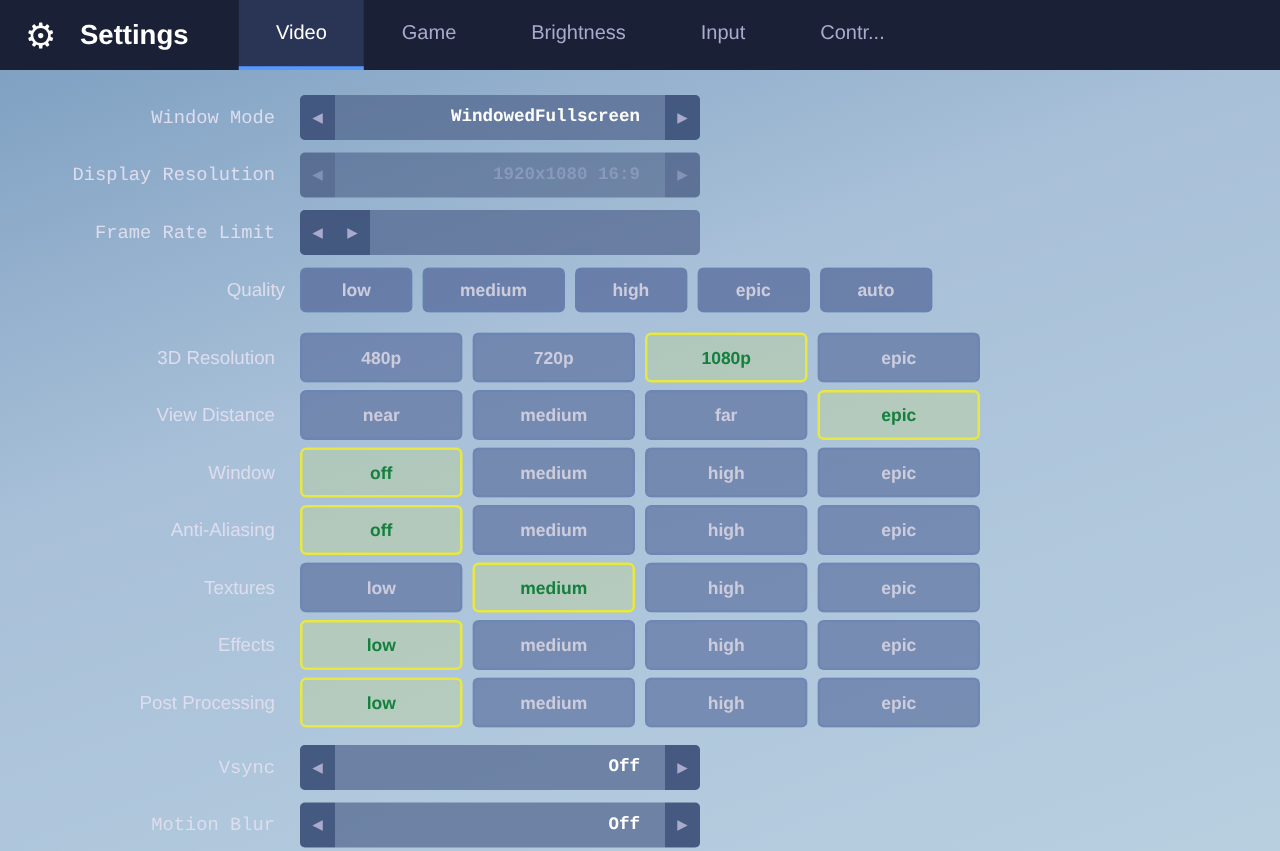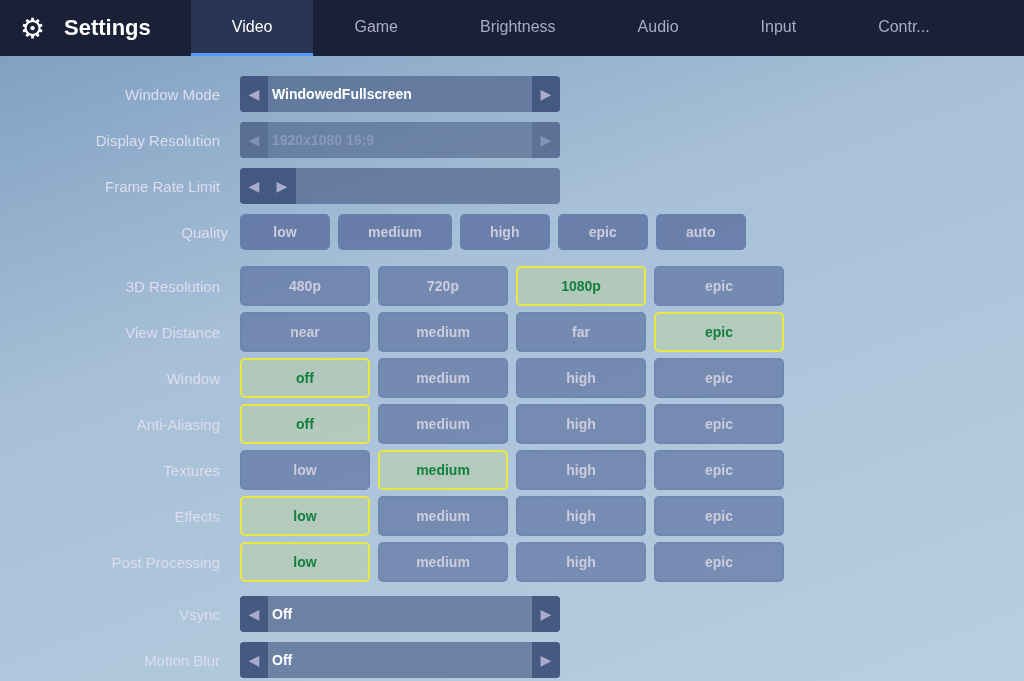--- a/index.html
+++ b/index.html
@@ -38,21 +38,21 @@
     }
     .nav-tabs {
       display: flex;
       align-items: stretch;
       height: 100%;
       flex: 1;
     }
     .nav-tab {
       display: flex;
       align-items: center;
-      padding: 0 41px;
+      padding: 0 30px;
       font-size: 16px;
       color: #aac;
       cursor: pointer;
       border-bottom: 3px solid transparent;
       transition: color 0.2s;
       white-space: nowrap;
     }
     .nav-tab.active {
       color: #fff;
       background: #2a3555;
@@ -62,20 +62,21 @@
     
     .content {
       padding: 20px 40px;
     }
 
     
     .slider-row {
       display: flex;
       align-items: center;
       margin-bottom: 10px;
+      font-family: Liberation Mono, monospace;
     }
     .slider-label {
       width: 200px;
       text-align: right;
       padding-right: 20px;
       font-size: 15px;
       color: #dde;
       font-weight: 500;
     }
     .slider-control {
@@ -93,25 +94,25 @@
       align-items: center;
       justify-content: center;
       background: rgba(60,80,120,0.8);
       cursor: pointer;
       color: #aac;
       font-size: 14px;
       flex-shrink: 0;
     }
     .slider-value {
       flex: 1;
-      text-align: left;
+      text-align: right;
       font-size: 14px;
       font-weight: bold;
       color: #fff;
-      padding: 8px 4px;
+      padding: 8px 20px;
     }
     .slider-value.disabled {
       color: #8899bb;
     }
 
     
     .quality-row {
       display: flex;
       align-items: center;
       margin-bottom: 16px;
@@ -193,21 +194,20 @@
 <div class="header">
   <div class="header-title">
     <span class="gear-icon" style="font-size:28px;">⚙</span>
     <span class="header-title-text">Settings</span>
   </div>
   <nav class="nav-tabs">
 
   <div class="nav-tab active">Video</div>
       <div class="nav-tab">Game</div>
       <div class="nav-tab">Brightness</div>
-      <div class="nav-tab">Audio</div>
       <div class="nav-tab">Input</div>
       <div class="nav-tab">Contr...</div>
     </nav>
 </div>
 
 <div class="content">
 
   <div class="slider-row">
     <div class="slider-label">Window Mode</div>
     <div class="slider-control">

